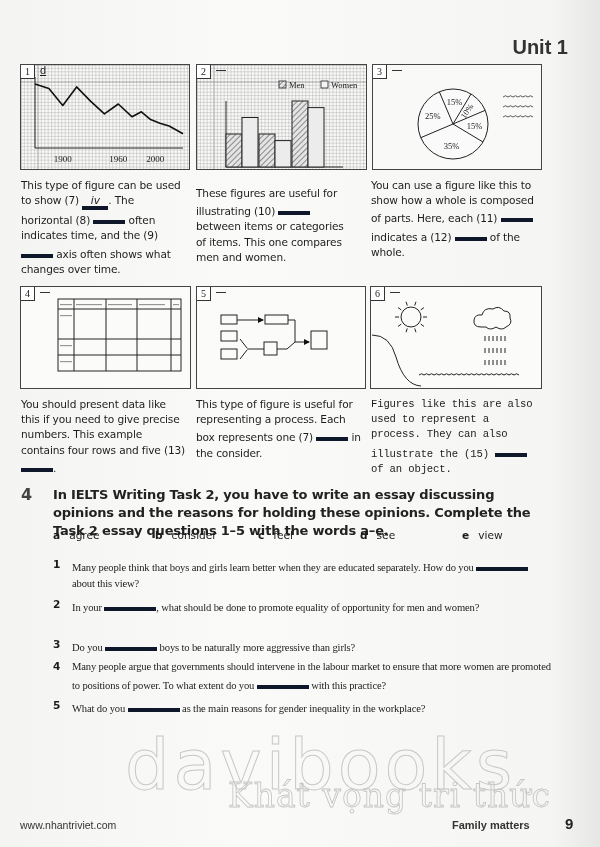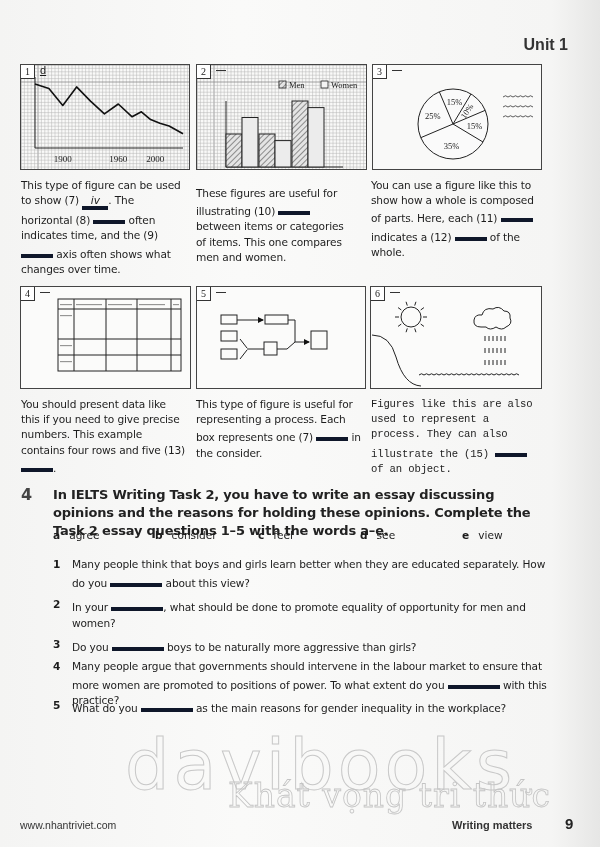--- a/index.html
+++ b/index.html
@@ -8,21 +8,21 @@
     background: #f7f7f6;
     font-family: "DejaVu Sans", sans-serif;
     color: #1c1c1c;
   }
   .page-shade {
     position: absolute; left: 0; top: 0; width: 600px; height: 847px;
     background: linear-gradient(90deg, #f4f4f3 0%, #fafaf9 40%, #f5f5f4 92%, #e6e6e5 100%);
   }
   .unit-header {
     position: absolute; right: 32px; top: 36px;
-    font-family: "Liberation Sans", sans-serif; font-weight: bold; font-size: 16px; color: #333;
+    font-family: "Liberation Sans", sans-serif; font-weight: bold; font-size: 20px; color: #333;
   }
   .fig {
     position: absolute; border: 1.2px solid #444; background: #f9f9f8; overflow: hidden;
   }
   .fig svg { position: absolute; left: 0; top: 0; }
   .fig-num {
     position: absolute; left: 0; top: 0; width: 13px; height: 13px;
     border-right: 1px solid #333; border-bottom: 1px solid #333; background: #fff;
     font-family: "Liberation Serif", serif; font-size: 10px; line-height: 13px; text-align: center;
   }
@@ -46,21 +46,21 @@
     font-family: "DejaVu Sans", sans-serif;
   }
   .task-instr {
     position: absolute; left: 53px; top: 486px; width: 490px;
     font-size: 13px; line-height: 18px; font-weight: bold; letter-spacing: -0.2px; color: #222;
   }
   .word-opt { position: absolute; top: 529px; font-size: 10.6px; }
   .word-opt .letter { font-weight: bold; margin-right: 9px; }
   .q-item { position: absolute; left: 53px; width: 500px; font-size: 10.6px; line-height: 15.5px; letter-spacing: -0.15px; }
   .q-item .qn { position: absolute; left: 0; top: 0; font-weight: bold; }
-  .q-item .qt { display: block; margin-left: 19px; }
+  .q-item .qt { display: block; margin-left: 19px; font-family: Liberation Serif, serif; }
   .watermark {
     position: absolute; left: 125px; top: 724px; font-family: "DejaVu Sans", sans-serif;
     font-size: 70px; color: transparent; -webkit-text-stroke: 1px #c8c8c8; letter-spacing: 4px;
   }
   .watermark-sub {
     position: absolute; left: 228px; top: 776px; font-family: "DejaVu Serif", serif;
     font-size: 33px; color: transparent; -webkit-text-stroke: 0.8px #c4c4c4; letter-spacing: 1px; text-align: right;
   }
   .footer-url { position: absolute; left: 20px; top: 819px; font-size: 10.5px; color: #333; font-family: "Liberation Sans", sans-serif; }
   .footer-title { position: absolute; left: 452px; top: 819px; font-size: 11px; font-weight: bold; color: #333; font-family: "Liberation Sans", sans-serif; }
@@ -447,14 +447,14 @@
 </div>
 <div class="q-item q-wide" style="top:698px;">
   <span class="qn">5</span>
   <span class="qt"><span>What do you </span><span class="blank-line"></span><span> as the main reasons for gender inequality in the workplace?</span></span>
 </div>
 
 <div class="watermark">davibooks</div>
 <div class="watermark-sub">Khát vọng tri thức</div>
 
 <div class="footer-url">www.nhantriviet.com</div>
-<div class="footer-title">Writing matters</div>
+<div class="footer-title">Family matters</div>
 <div class="footer-page">9</div>
 
 </body></html>

